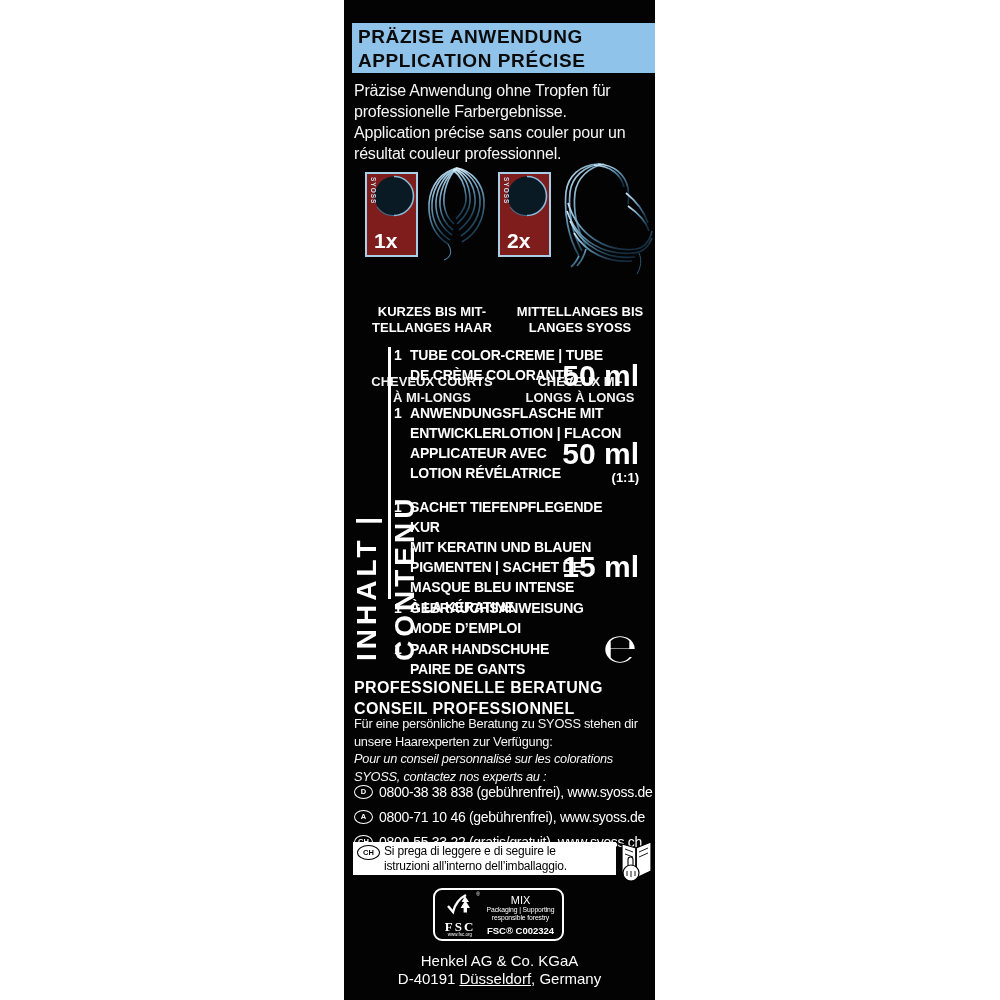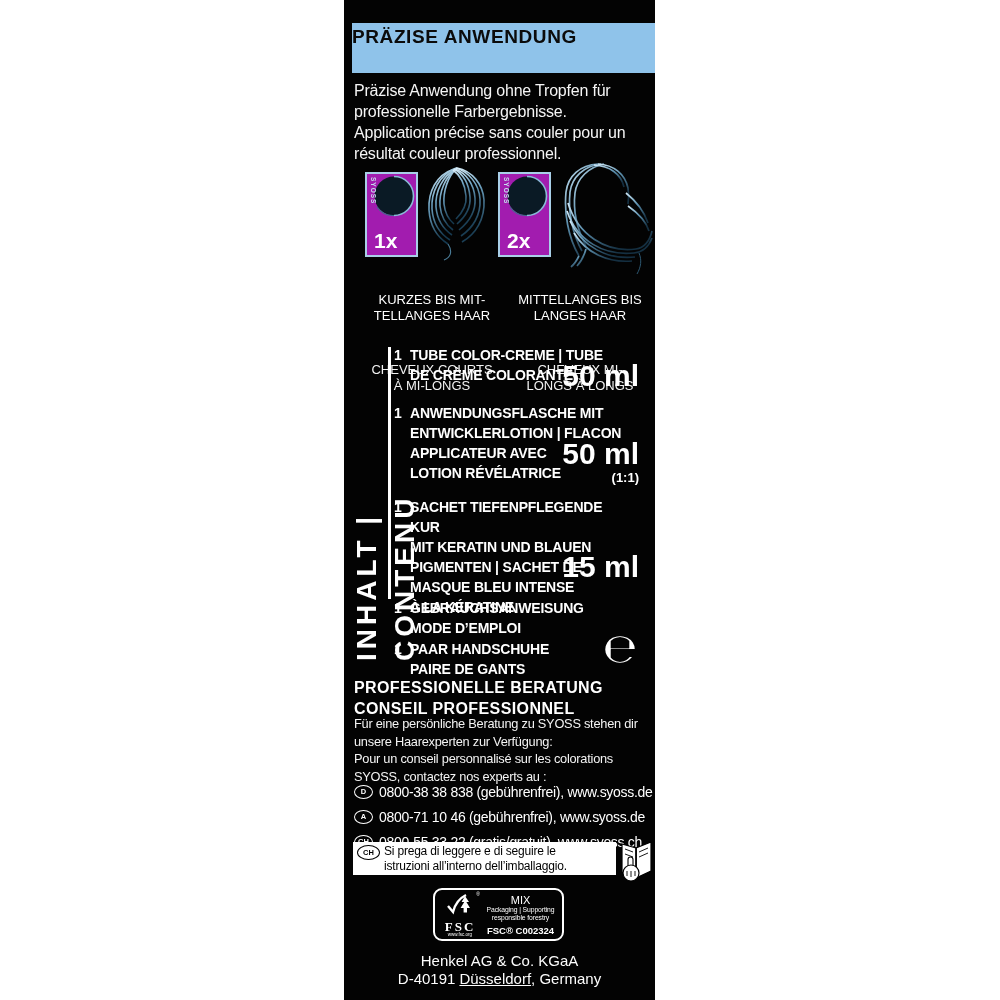--- a/index.html
+++ b/index.html
@@ -3,40 +3,40 @@
 <meta charset="utf-8">
 <style>
   html,body{margin:0;padding:0;background:#fff;}
   .stage{position:relative;width:1000px;height:1000px;background:#fff;overflow:hidden;
          font-family:"Liberation Sans",sans-serif;}
   .panel{position:absolute;left:344px;top:0;width:311px;height:1000px;background:var(--panel_bg,#030303);}
 
   
   .hdr{position:absolute;left:8px;right:0;top:23px;height:50px;background:var(--accent_blue,#8fc3ea);
        color:#0b0b0b;font-weight:bold;font-size:19px;line-height:24px;letter-spacing:.6px;
-       padding:2px 0 0 0;box-sizing:border-box;}
+       padding:2px 0 0 6px;box-sizing:border-box;}
 
   .intro{position:absolute;left:10px;width:294px;color:var(--text_light,#f5f5f5);
          font-size:16px;line-height:20.5px;letter-spacing:-.2px;white-space:pre-line;}
   .intro.de{top:81px;}
   .intro.fr{top:123px;}
 
   
-  .ubox{position:absolute;top:172px;width:53px;height:85px;border:2px solid #a9cfe8;box-sizing:border-box;background:#a21caf;}
+  .ubox{position:absolute;top:172px;width:53px;height:85px;border:2px solid #a9cfe8;box-sizing:border-box;background:#7f1d1d;}
   .ubox.b1{left:21px;}
   .ubox.b2{left:154px;}
   .ubox .crescent{position:absolute;left:1px;top:1px;}
   .ubox .brand{position:absolute;left:3px;top:3px;writing-mode:vertical-rl;
                font-size:6.5px;letter-spacing:1px;color:#c6deee;font-weight:bold;}
   .ubox .count{position:absolute;left:7px;bottom:2px;color:#fff;font-weight:bold;font-size:21px;}
   .hair{position:absolute;}
   .hair.h1{left:77px;top:166px;}
   .hair.h2{left:200px;top:161px;}
 
-  .ulabel{position:absolute;top:276px;text-align:center;color:#fff;font-weight:normal;
+  .ulabel{position:absolute;top:288px;text-align:center;color:#fff;font-weight:bold;
           font-size:13px;line-height:16px;white-space:pre-line;}
   .ulabel .fr{margin-top:22px;color:#f2f2f2;}
   .ulabel.l1{left:12px;width:152px;}
   .ulabel.l2{left:166px;width:140px;}
 
   
   .vtitle{position:absolute;left:4px;top:345px;height:316px;width:38px;
           writing-mode:vertical-rl;transform:rotate(180deg);
           color:#fff;font-weight:bold;font-size:28px;letter-spacing:4px;line-height:38px;}
   .vrule{position:absolute;left:44px;top:347px;width:2.5px;height:252px;background:#fff;}
@@ -49,21 +49,21 @@
   .cnote{position:absolute;right:16px;top:470px;color:#fff;font-weight:bold;font-size:13px;}
   .esign{position:absolute;right:18px;top:628px;color:#fff;font-size:40px;line-height:40px;
          font-family:"DejaVu Sans",sans-serif;}
 
   
   .advice-h{position:absolute;left:10px;top:677px;color:#fff;font-weight:bold;
             font-size:16px;line-height:21px;letter-spacing:.4px;white-space:pre-line;}
   .advice-p{position:absolute;left:10px;width:294px;color:#f4f4f4;font-size:12.8px;
             line-height:17.5px;letter-spacing:-.25px;white-space:pre-line;}
   .advice-p.de{top:715px;}
-  .advice-p.fr{top:750px;}
+  .advice-p.fr{top:750px;font-style:italic;}
   .phones{position:absolute;left:10px;top:779px;width:296px;}
   .phone{display:flex;align-items:center;height:25px;color:#fff;}
   .cc{flex:none;border:1.5px solid #fff;border-radius:50%;width:17px;height:12px;
       display:flex;align-items:center;justify-content:center;font-size:7.5px;font-weight:bold;
       margin-right:6px;letter-spacing:0;}
   .phone .ptext{font-size:14px;letter-spacing:-.3px;white-space:nowrap;}
 
   
   .notice{position:absolute;left:9px;top:842px;width:263px;height:33px;background:#fff;
           box-sizing:border-box;padding:2px 4px;display:flex;align-items:flex-start;}
@@ -93,20 +93,21 @@
   .mfr .ul{text-decoration:underline;}
 </style>
 </head>
 <body>
 
 <div class="stage">
   <div class="panel">
 
     <div class="hdr">
       <div>PRÄZISE ANWENDUNG</div>
+      <div>APPLICATION PRÉCISE</div>
     </div>
 
     <div class="intro fr">Application précise sans couler pour un
 résultat couleur professionnel.</div>
     <div class="intro de">Präzise Anwendung ohne Tropfen für
 professionelle Farbergebnisse.</div>
 
     <div class="ubox b1">
       <svg class="crescent" width="49" height="46" viewBox="0 0 49 46">
         <circle cx="26" cy="21" r="19.5" fill="#0a1a25"></circle>
@@ -177,21 +178,21 @@
     </svg>
 
     <div class="ulabel l1">
       <div class="de">KURZES BIS MIT-
 TELLANGES HAAR</div>
       <div class="fr">CHEVEUX COURTS
 À MI-LONGS</div>
     </div>
     <div class="ulabel l2">
       <div class="de">MITTELLANGES BIS
-LANGES HAAR</div>
+LANGES SYOSS</div>
       <div class="fr">CHEVEUX MI-
 LONGS À LONGS</div>
     </div>
 
     <div class="vtitle">INHALT | CONTENU</div>
     <div class="vrule"></div>
 
     <div class="citem it1">
       <span class="qty">1</span>
       <div class="itxt">TUBE COLOR-CREME | TUBE

